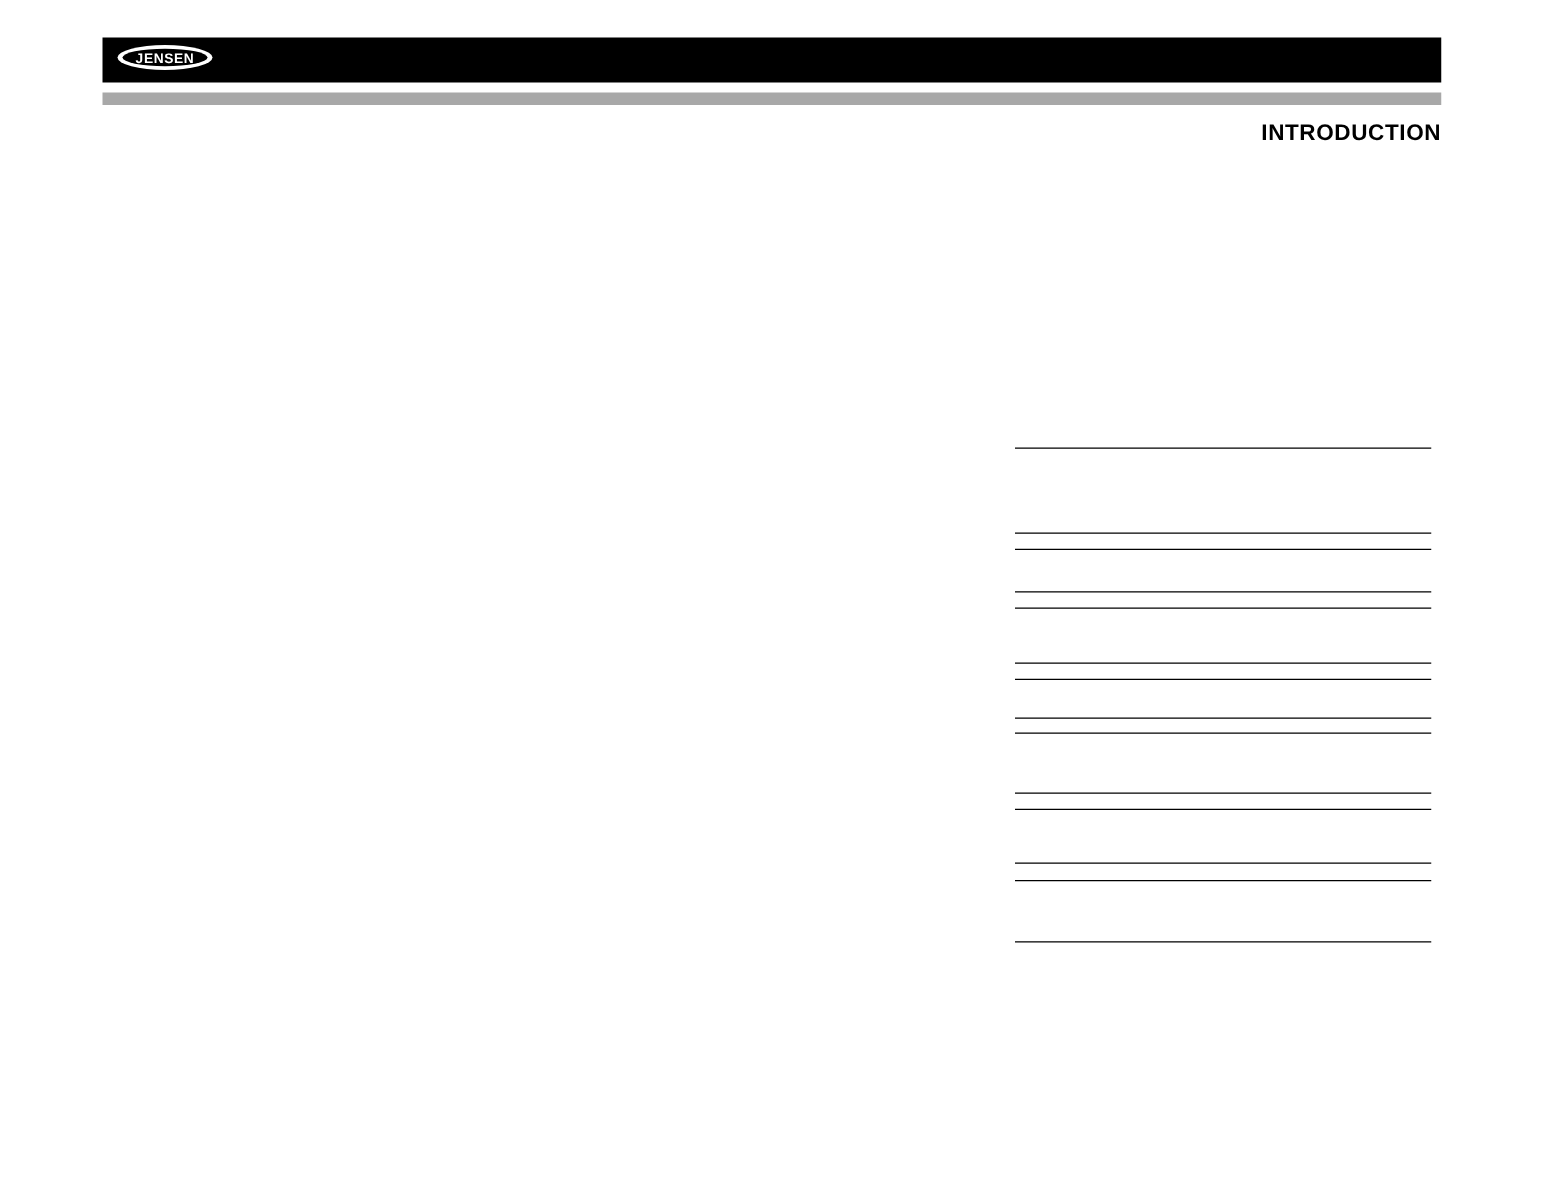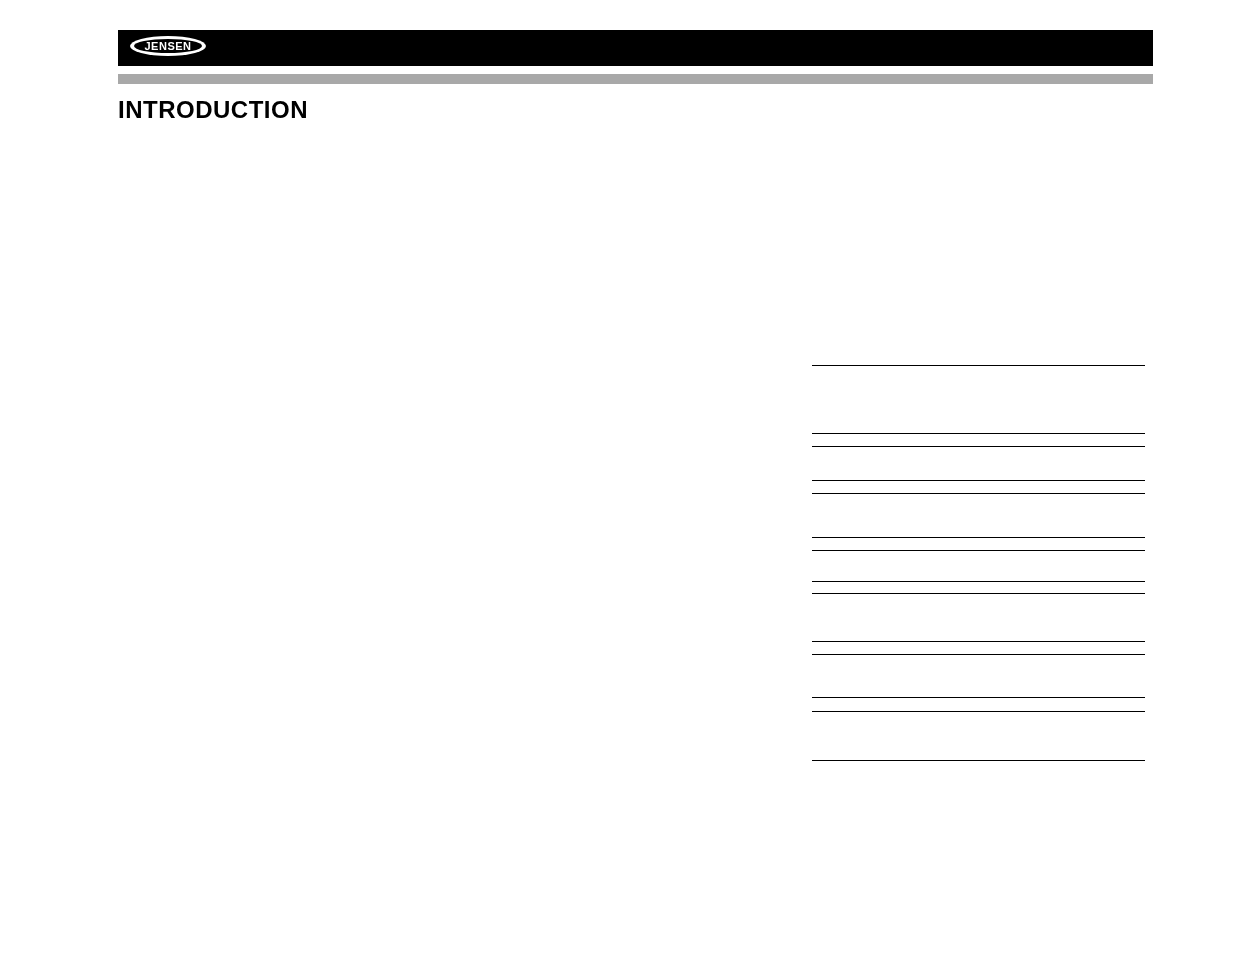--- a/index.html
+++ b/index.html
@@ -4,39 +4,40 @@
 <style>
   * { margin: 0; padding: 0; box-sizing: border-box; }
   body {
     width: 1235px;
     height: 954px;
     background: #fff;
     font-family: Arial, Helvetica, sans-serif;
     position: relative;
   }
   .page {
-    padding: 30px 82px 0 118px;
+    padding: 30px 82px 0 82px;
+    text-align: right;
   }
   .header-bar {
     height: 36px;
     background: #000;
     display: flex;
     align-items: center;
     padding-left: 10px;
   }
   .logo {
     display: inline-block;
   }
   .grey-bar {
     height: 10px;
     background: #a8a8a8;
     margin-top: 8px;
   }
   .title {
-    font-size: 24px;
+    font-size: 18px;
     font-weight: 900;
     letter-spacing: 0.5px;
     margin-top: 12px;
     font-family: Arial Black, Arial, sans-serif;
     color: #000;
   }
   .hr-lines {
     position: absolute;
     left: 812px;
     width: 333px;

